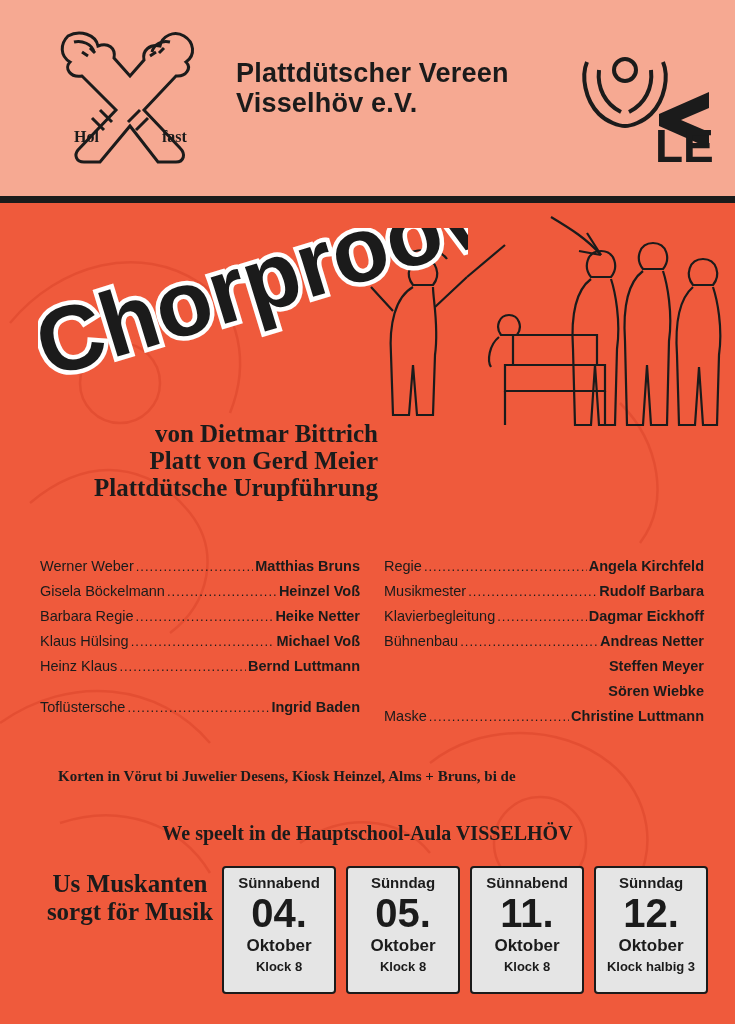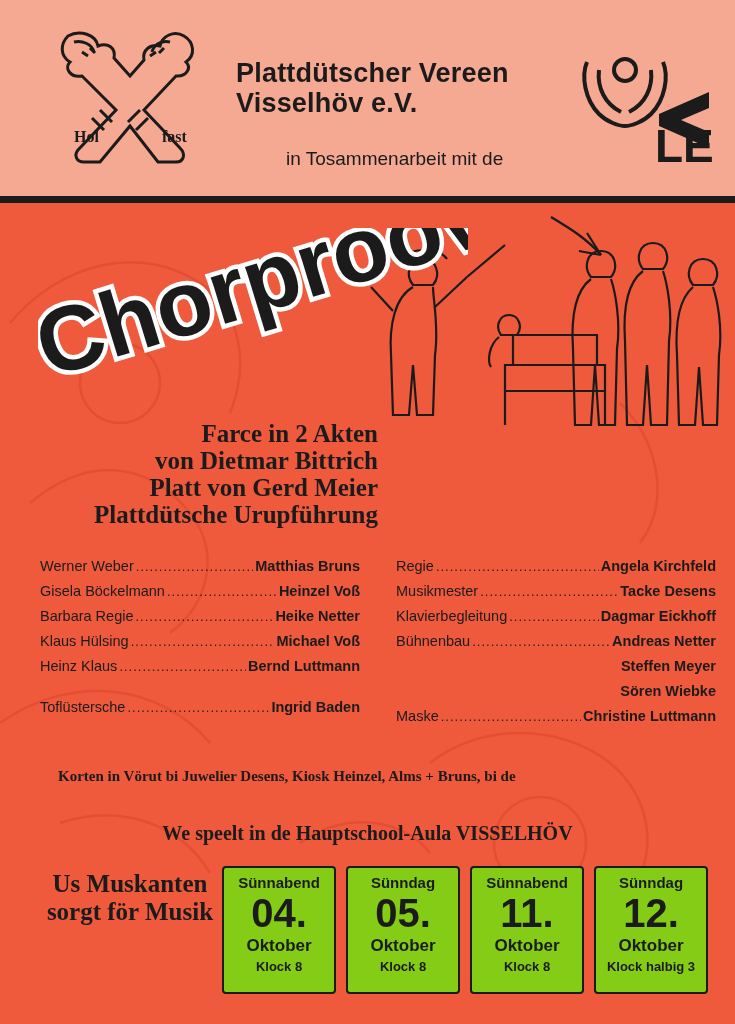--- a/index.html
+++ b/index.html
@@ -59,21 +59,21 @@
     font-family:"Liberation Serif", serif;
     font-weight:bold;
     font-size:25px;line-height:27px;
     color:#1b1b1b;
   }
   
   .cast{
     position:absolute;left:40px;top:558px;width:660px;
     font-size:14.5px;color:#1b1b1b;
   }
-  .cast-cols{display:flex;gap:36px;}
+  .cast-cols{display:flex;gap:24px;}
   .cast-col{width:320px;}
   .cast-row{
     display:flex;align-items:baseline;
     margin-bottom:9px;white-space:nowrap;
   }
   .cast-role{flex:0 0 auto;}
   .cast-dots{
     flex:1 1 auto;
     overflow:hidden;
     margin:0 2px;
@@ -102,21 +102,21 @@
     text-align:center;
     font-family:"Liberation Serif", serif;
     font-weight:bold;font-size:25px;line-height:28px;color:#1b1b1b;
   }
   .dates{
     position:absolute;left:222px;top:866px;
     display:flex;gap:10px;
   }
   .date-card{
     width:114px;height:128px;
-    background:#84cc16;
+    background:#e5e5e5;
     border:2px solid #1b1b1b;
     border-radius:4px;
     text-align:center;
     color:#1b1b1b;
     box-sizing:border-box;
     padding-top:6px;
   }
   .date-weekday{font-size:15px;font-weight:bold;}
   .date-day{font-size:40px;font-weight:bold;line-height:42px;margin-top:1px;}
   .date-month{font-size:17px;font-weight:bold;margin-top:2px;text-align:center;}
@@ -141,21 +141,20 @@
         <text x="44" y="120" font-family="Liberation Serif, serif" font-size="16" font-weight="bold" fill="#1b1b1b">Hol</text>
         <text x="132" y="120" font-family="Liberation Serif, serif" font-size="16" font-weight="bold" fill="#1b1b1b">fast</text>
       </svg>
     </div>
 
     <div class="club-name">
       <div>Plattdütscher Vereen</div>
       <div>Visselhöv e.V.</div>
     </div>
 
-    <div class="coop">in Tosammenarbeit mit de</div>
 
     <div class="leb">
       <svg viewBox="0 0 150 150" width="150" height="150">
         <g stroke="#1b1b1b" stroke-width="4" fill="none">
           <circle cx="62" cy="40" r="11"></circle>
           <path d="M24 32 C18 46 22 70 36 84 C44 92 56 96 62 96"></path>
           <path d="M100 32 C106 46 102 70 88 84 C80 92 68 96 62 96"></path>
           <path d="M36 40 C34 58 42 74 58 82"></path>
           <path d="M88 40 C90 58 82 74 66 82"></path>
         </g>
@@ -214,21 +213,20 @@
     </svg>
   </div>
 
   <div class="title">
     <svg viewBox="0 0 430 200" width="430" height="200">
       <text x="10" y="150" transform="rotate(-17 10 150)" font-family="Liberation Sans, sans-serif" font-size="92" font-weight="bold" fill="#1b1b1b" stroke="#ffffff" stroke-width="9" paint-order="stroke">Chorproov</text>
     </svg>
   </div>
 
   <div class="subtitle">
-    <div>Farce in 2 Akten</div>
     <div>von Dietmar Bittrich</div>
     <div>Platt von Gerd Meier</div>
     <div>Plattdütsche Urupführung</div>
   </div>
 
   <div class="cast">
     <div class="cast-cols">
       <div class="cast-col">
         <div class="cast-row">
           <span class="cast-role">Werner Weber</span>
@@ -265,21 +263,21 @@
 
       <div class="cast-col">
         <div class="cast-row">
           <span class="cast-role">Regie</span>
           <span class="cast-dots">............................................</span>
           <span class="cast-actor">Angela Kirchfeld</span>
         </div>
         <div class="cast-row">
           <span class="cast-role">Musikmester</span>
           <span class="cast-dots">............................................</span>
-          <span class="cast-actor">Tacke Desens</span>
+          <span class="cast-actor">Rudolf Barbara</span>
         </div>
         <div class="cast-row">
           <span class="cast-role">Klavierbegleitung</span>
           <span class="cast-dots">............................................</span>
           <span class="cast-actor">Dagmar Eickhoff</span>
         </div>
         <div class="cast-row">
           <span class="cast-role">Bühnenbau</span>
           <span class="cast-dots">............................................</span>
           <span class="cast-actor">Andreas Netter</span>

